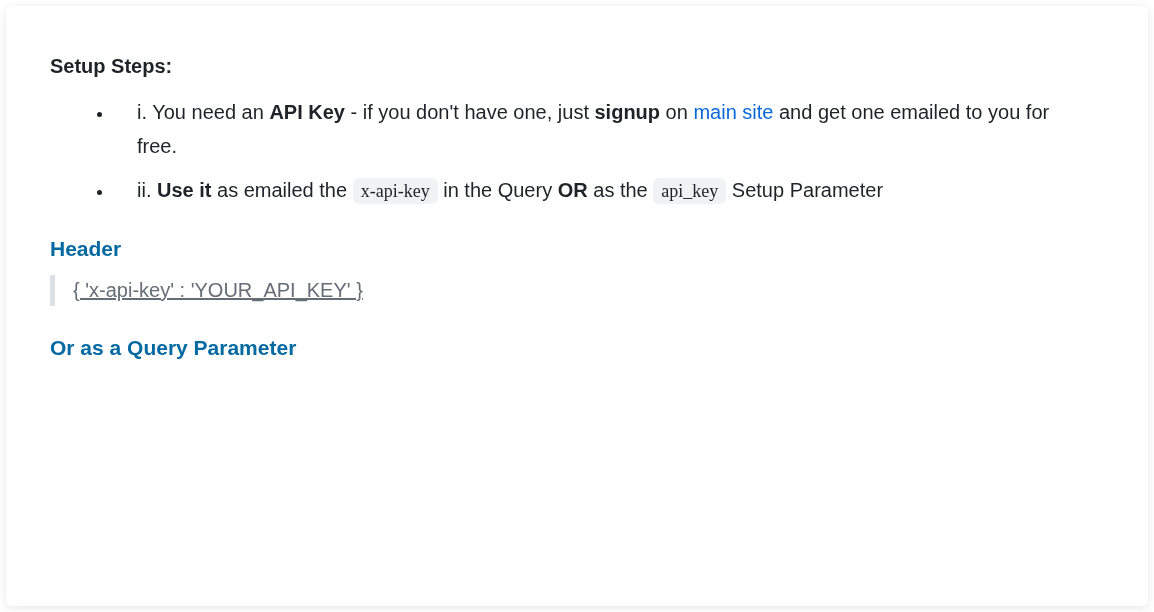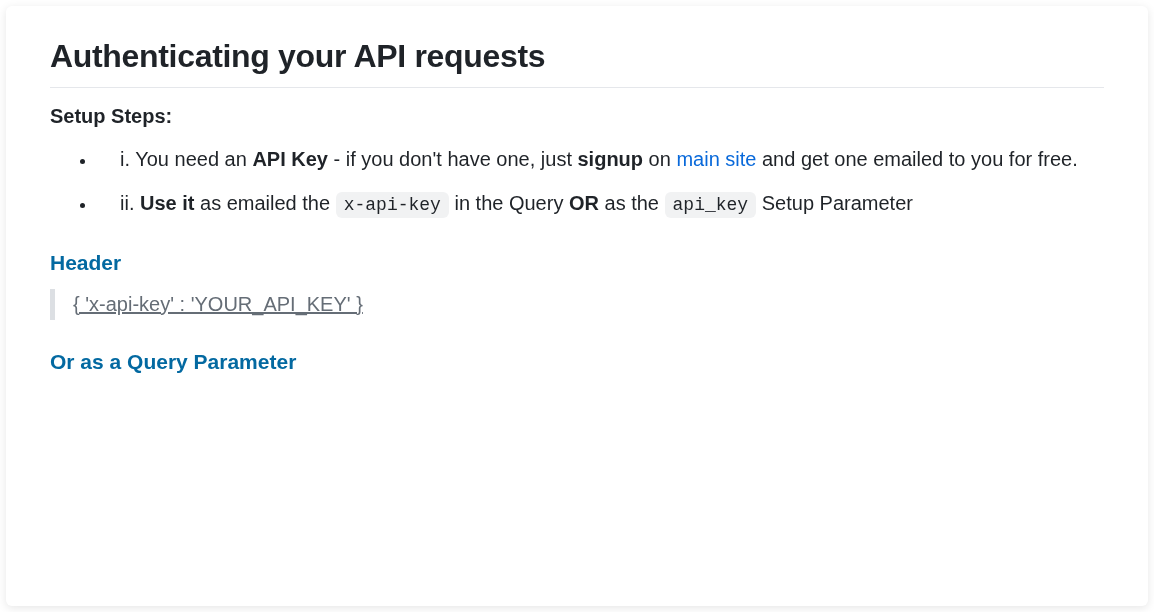--- a/index.html
+++ b/index.html
@@ -41,42 +41,42 @@
     font-weight: 700;
     color: #1f2328;
   }
   h2.section {
     margin: 30px 0 14px 0;
     font-size: 21px;
     font-weight: 700;
     color: #0369a1;
   }
   ul.steps {
-    margin: 0;
+    margin: 17px;
     padding: 0 0 0 46px;
   }
   ul.steps > li {
     list-style: disc;
     padding-left: 24px;
     margin: 10px 0;
     font-size: 20px;
     line-height: 1.7;
     color: #1f2328;
   }
   ul.steps > li::marker {
     color: #1f2328;
     font-size: 16px;
   }
   .b { font-weight: 700; }
   a.link {
     color: #0969da;
     text-decoration: none;
   }
   code.inline {
-    font-family: Liberation Mono, monospace;
+    font-family: Liberation Serif, serif;
     background: #f1f2f3;
     border-radius: 6px;
     padding: 3px 8px;
     font-size: 18px;
     color: #1f2328;
   }
   blockquote.bq {
     margin: 12px 0 0 0;
     padding: 4px 0 4px 18px;
     border-left: 5px solid #dcdfe3;
@@ -88,21 +88,20 @@
     color: #0969da;
     text-decoration: none;
   }
 </style>
 </head>
 <body>
 
 <div class="page">
   <div class="card">
 
-    <h1 class="title">Authenticating your API requests</h1>
 
     <h3 class="subhead">Setup Steps:</h3>
 
     <ul class="steps">
       <li>
         <span>i. </span><span>You need an </span><span class="b">API Key</span><span> - if you don't have one, just </span><span class="b">signup</span><span> on </span><a href="#" class="link">main site</a><span> and get one emailed to you for free.</span>
       </li>
       <li>
         <span>ii. </span><span class="b">Use it</span><span> as emailed the </span><code class="inline">x-api-key</code><span> in the Query </span><span class="b">OR</span><span> as the </span><code class="inline">api_key</code><span> Setup Parameter</span>
       </li>

